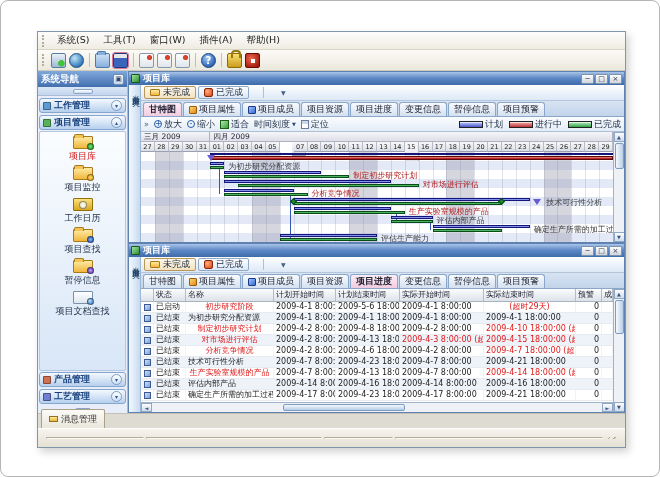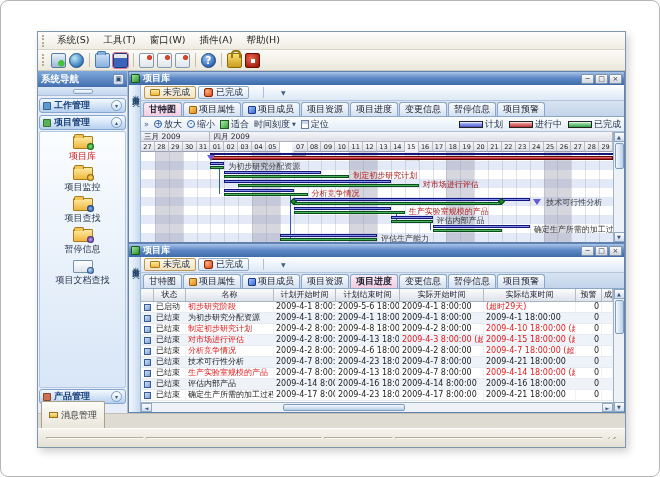--- a/index.html
+++ b/index.html
@@ -117,38 +117,38 @@
   .g-label.red{color:#b02020;}
   .g-conn{position:absolute;width:1px;background:#3656b4;}
   .vscroll{width:11px;flex:none;background:#eef1f6;border-left:1px solid #9fb2c8;display:flex;flex-direction:column;align-items:center;}
   .vs-arrow{width:11px;height:10px;flex:none;background:linear-gradient(180deg,#fdfdfe,#cfdcec);border:1px solid #8ea8c6;font-size:5px;line-height:8px;text-align:center;color:#3a5578;}
   .vs-arrow.bottom{margin-top:auto;}
   .vs-thumb{width:9px;height:26px;flex:none;margin-top:1px;background:linear-gradient(90deg,#f4f8fc,#b9cfe8);border:1px solid #7d9cc0;border-radius:2px;}
 
   
   .table-zone{flex:1;display:flex;min-height:0;}
   .table-area{flex:1;display:flex;flex-direction:column;background:#fff;min-width:0;overflow:hidden;}
-  .thead{height:13px;flex:none;display:flex;background:linear-gradient(180deg,#fbfcfd,#dde3ea);border-bottom:1px solid #aab4c0;font-size:8px;color:#223;text-align:center;}
+  .thead{height:13px;flex:none;display:flex;background:linear-gradient(180deg,#fbfcfd,#dde3ea);border-bottom:1px solid #aab4c0;font-size:8px;color:#223;}
   .th{flex:none;border-right:1px solid #b6bcc6;padding:0 2px;line-height:12px;overflow:hidden;white-space:nowrap;}
   .tbody{flex:1;overflow:hidden;}
   .trow{height:11px;display:flex;font-size:8px;border-bottom:1px solid #e8ecf2;background:#fff;}
   .trow.alt{background:#eef3fa;}
   .td{flex:none;padding:0 2px;line-height:10px;overflow:hidden;white-space:nowrap;border-right:1px solid #f0f2f6;color:#222;}
-  .td.red{color:#e01818;}
+  .td.red{color:#e01818;text-align:center;}
   .td.icell{display:flex;align-items:center;justify-content:center;padding:0;}
   .status-ic{width:7px;height:7px;background:linear-gradient(135deg,#cfe0f8,#7aa0d8);border:1px solid #3a5a90;}
   .hscroll{height:10px;flex:none;position:relative;background:#eef1f6;border-top:1px solid #9fb2c8;}
   .hs-arrow{position:absolute;top:0;width:11px;height:9px;background:linear-gradient(180deg,#fdfdfe,#cfdcec);border:1px solid #8ea8c6;font-size:5px;line-height:8px;text-align:center;color:#3a5578;}
   .hs-arrow.left{left:0;}
   .hs-arrow.right{right:0;}
   .hs-thumb{position:absolute;top:1px;left:30%;width:26%;height:7px;background:linear-gradient(180deg,#f4f8fc,#b9cfe8);border:1px solid #7d9cc0;border-radius:2px;}
 
   
   .msgstrip{height:15px;flex:none;display:flex;align-items:flex-end;padding-left:3px;background:#dedbd2;border-top:1px solid #c4c0b4;}
-  .msgtab{height:27px;display:flex;align-items:center;gap:3px;padding:0 7px;background:linear-gradient(180deg,#fcfbf7,#e9e6db);border:1px solid #aaa188;border-bottom:none;border-radius:2px 2px 0 0;font-size:9px;color:#333;}
+  .msgtab{height:19px;display:flex;align-items:center;gap:3px;padding:0 7px;background:linear-gradient(180deg,#fcfbf7,#e9e6db);border:1px solid #aaa188;border-bottom:none;border-radius:2px 2px 0 0;font-size:9px;color:#333;}
   .msg-ic{width:9px;height:6px;background:linear-gradient(180deg,#ffe9a0,#e8b838);border:1px solid #96701c;}
   .statusbar{height:19px;flex:none;display:flex;align-items:stretch;gap:2px;padding:8px;background:linear-gradient(180deg,#f6f4ee,#e4e0d4);border-top:1px solid #fff;font-size:8.5px;color:#222;}
   .sb-cell{display:flex;align-items:center;gap:3px;padding:0 4px;background:#f1efe8;border:1px solid;border-color:#b4ad9c #fbf9f4 #fbf9f4 #b4ad9c;white-space:nowrap;overflow:hidden;}
   .sb-company{width:98px;flex:none;}
   .sb-op{flex:1;min-width:0;}
   .sb-style{flex:none;}
   .style-ic{width:9px;height:9px;background:#e03030;box-shadow:5px 0 0 #3060e0,0 5px 0 #30b050,5px 5px 0 #e0a020;margin-right:6px;margin-bottom:5px;flex:none;}
   .sb-session{width:208px;flex:none;}
   .sb-grip{width:12px;flex:none;background:repeating-linear-gradient(135deg,transparent 0 3px,#b4ad9c 3px 4px);}
   .dd-arrow{font-size:5px;color:#2c4a74;}
@@ -216,20 +216,26 @@
                 </div>
                 <div class="sb-ilabel sel">项目库</div>
               </div>
               <div class="sb-item">
                 <div class="sb-ic fold-star">
                   <i class="badge"></i>
                 </div>
                 <div class="sb-ilabel">项目监控</div>
               </div>
               <div class="sb-item">
+                <div class="sb-ic cal">
+                  <i class="badge"></i>
+                </div>
+                <div class="sb-ilabel">工作日历</div>
+              </div>
+              <div class="sb-item">
                 <div class="sb-ic fold-blue">
                   <i class="badge"></i>
                 </div>
                 <div class="sb-ilabel">项目查找</div>
               </div>
               <div class="sb-item">
                 <div class="sb-ic fold-people">
                   <i class="badge"></i>
                 </div>
                 <div class="sb-ilabel">暂停信息</div>
@@ -237,20 +243,25 @@
               <div class="sb-item">
                 <div class="sb-ic docsearch">
                   <i class="badge"></i>
                 </div>
                 <div class="sb-ilabel">项目文档查找</div>
               </div>
             </div>
             <div class="sb-group">
               <span class="sb-gicon" style="background: rgb(208, 112, 80);"></span>
               <span class="sb-glabel">产品管理</span>
+              <span class="sb-gbtn">▾</span>
+            </div>
+            <div class="sb-group">
+              <span class="sb-gicon" style="background: rgb(112, 128, 208);"></span>
+              <span class="sb-glabel">工艺管理</span>
               <span class="sb-gbtn">▾</span>
             </div>
           </div>
         <div class="sb-footerstrip">
           <span class="sb-footerbtn"></span>
         </div>
       </div>
 
       <div class="content">
 

